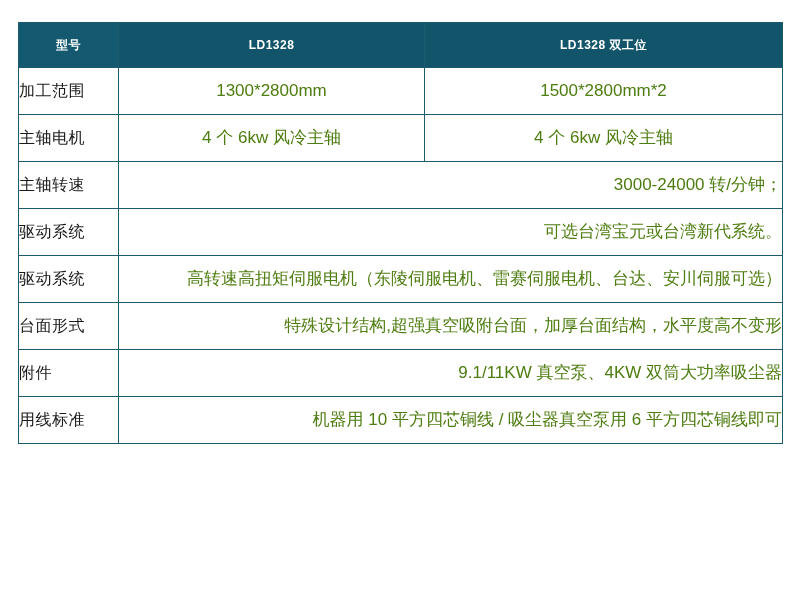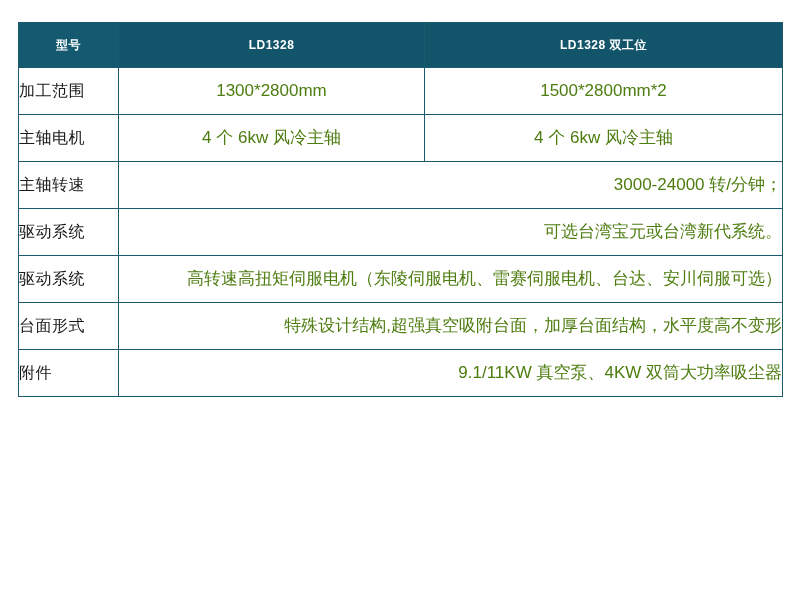--- a/index.html
+++ b/index.html
@@ -109,15 +109,19 @@
         <td class="val wide" colspan="2">高转速高扭矩伺服电机（东陵伺服电机、雷赛伺服电机、台达、安川伺服可选）</td>
       </tr>
       <tr>
         <td class="label">台面形式</td>
         <td class="val wide" colspan="2">特殊设计结构,超强真空吸附台面，加厚台面结构，水平度高不变形</td>
       </tr>
       <tr>
         <td class="label">附件</td>
         <td class="val wide" colspan="2">9.1/11KW 真空泵、4KW 双筒大功率吸尘器</td>
       </tr>
+      <tr>
+        <td class="label">用线标准</td>
+        <td class="val wide" colspan="2">机器用 10 平方四芯铜线 / 吸尘器真空泵用 6 平方四芯铜线即可</td>
+      </tr>
     </tbody>
   </table>
 </div>
 
 </body></html>

